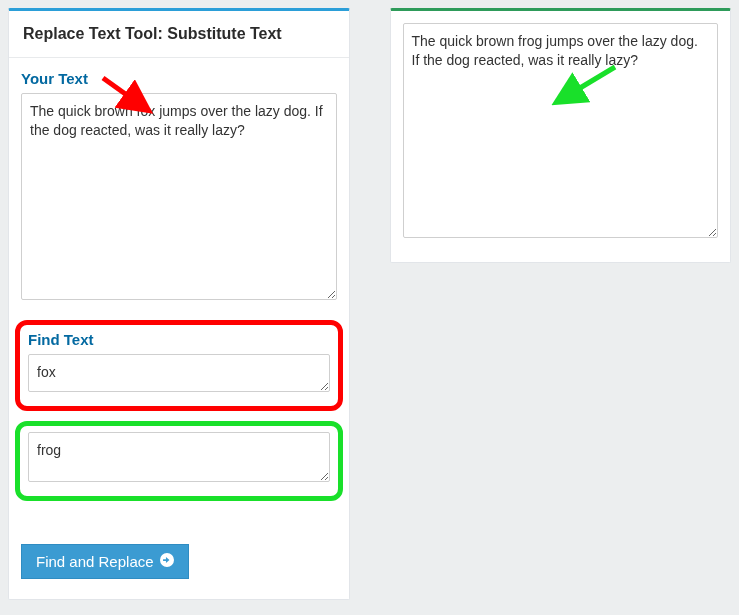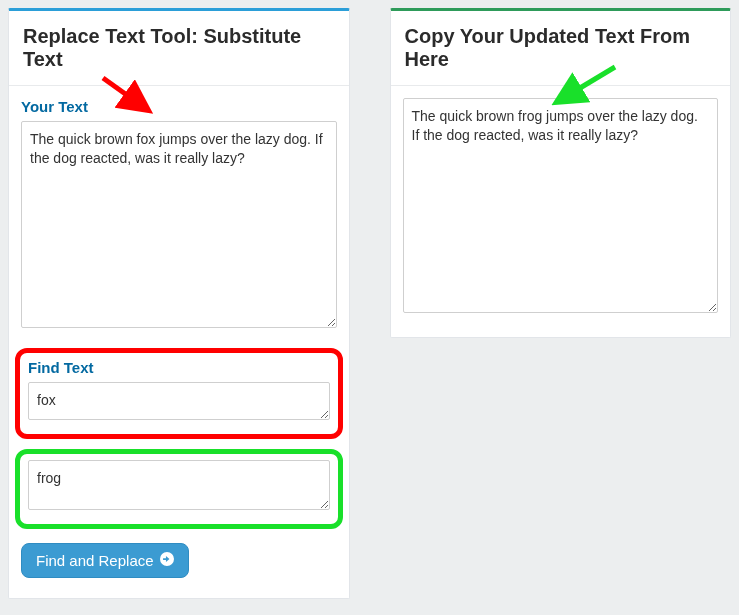--- a/index.html
+++ b/index.html
@@ -30,21 +30,21 @@
       border-top: 3px solid #2b9ed8;
     }
     .panel-right {
       border-top: 3px solid #2e9b5a;
     }
     .panel-header {
       padding: 14px 14px;
       border-bottom: 1px solid #e8eaec;
     }
     .panel-title {
-      font-size: 20px;
+      font-size: 16px;
       font-weight: 700;
       color: #2b2b2b;
     }
     .panel-body {
       padding: 12px 12px 20px 12px;
     }
     .field-label {
       font-size: 15px;
       font-weight: 700;
       color: #0369a1;
@@ -90,25 +90,25 @@
       border-color: #19e02a;
       margin-top: 10px;
     }
     .btn {
       display: inline-flex;
       align-items: center;
       gap: 6px;
       background: #3b9bd2;
       color: #fff;
       border: 1px solid #2f8cc2;
-      border-radius: 8px;
+      border-radius: 0;
       padding: 8px 14px;
       font-size: 15px;
       cursor: pointer;
-      margin-top: 14px;
+      margin-top: 43px;
     }
     .btn svg {
       width: 14px;
       height: 14px;
     }
     .arrow-overlay {
       position: absolute;
       pointer-events: none;
     }
   </style>
@@ -141,23 +141,20 @@
           <svg viewBox="0 0 16 16" fill="currentColor">
               <circle cx="8" cy="8" r="8" fill="#ffffff" opacity="0"></circle>
               <path d="M8 0a8 8 0 1 0 0 16A8 8 0 0 0 8 0zM6.8 4.5l4 3.5-4 3.5V9H3.5V7H6.8V4.5z" fill="#ffffff"></path>
             </svg>
         </span>
       </button>
     </div>
   </div>
 
   <div class="panel panel-right">
-    <div class="panel-header">
-      <div class="panel-title">Copy Your Updated Text From Here</div>
-    </div>
     <div class="panel-body">
       <textarea class="ta-output" style="">The quick brown frog jumps over the lazy dog. If the dog reacted, was it really lazy?</textarea>
     </div>
   </div>
 </div>
 
 <svg class="arrow-overlay" style="left:100px; top:75px;" width="60" height="45" viewBox="0 0 60 45">
   <defs>
     <marker id="ah-red" markerWidth="7" markerHeight="7" refX="5" refY="3.5" orient="auto">
       <polygon points="0 0, 7 3.5, 0 7" fill="#ff0000"></polygon>

